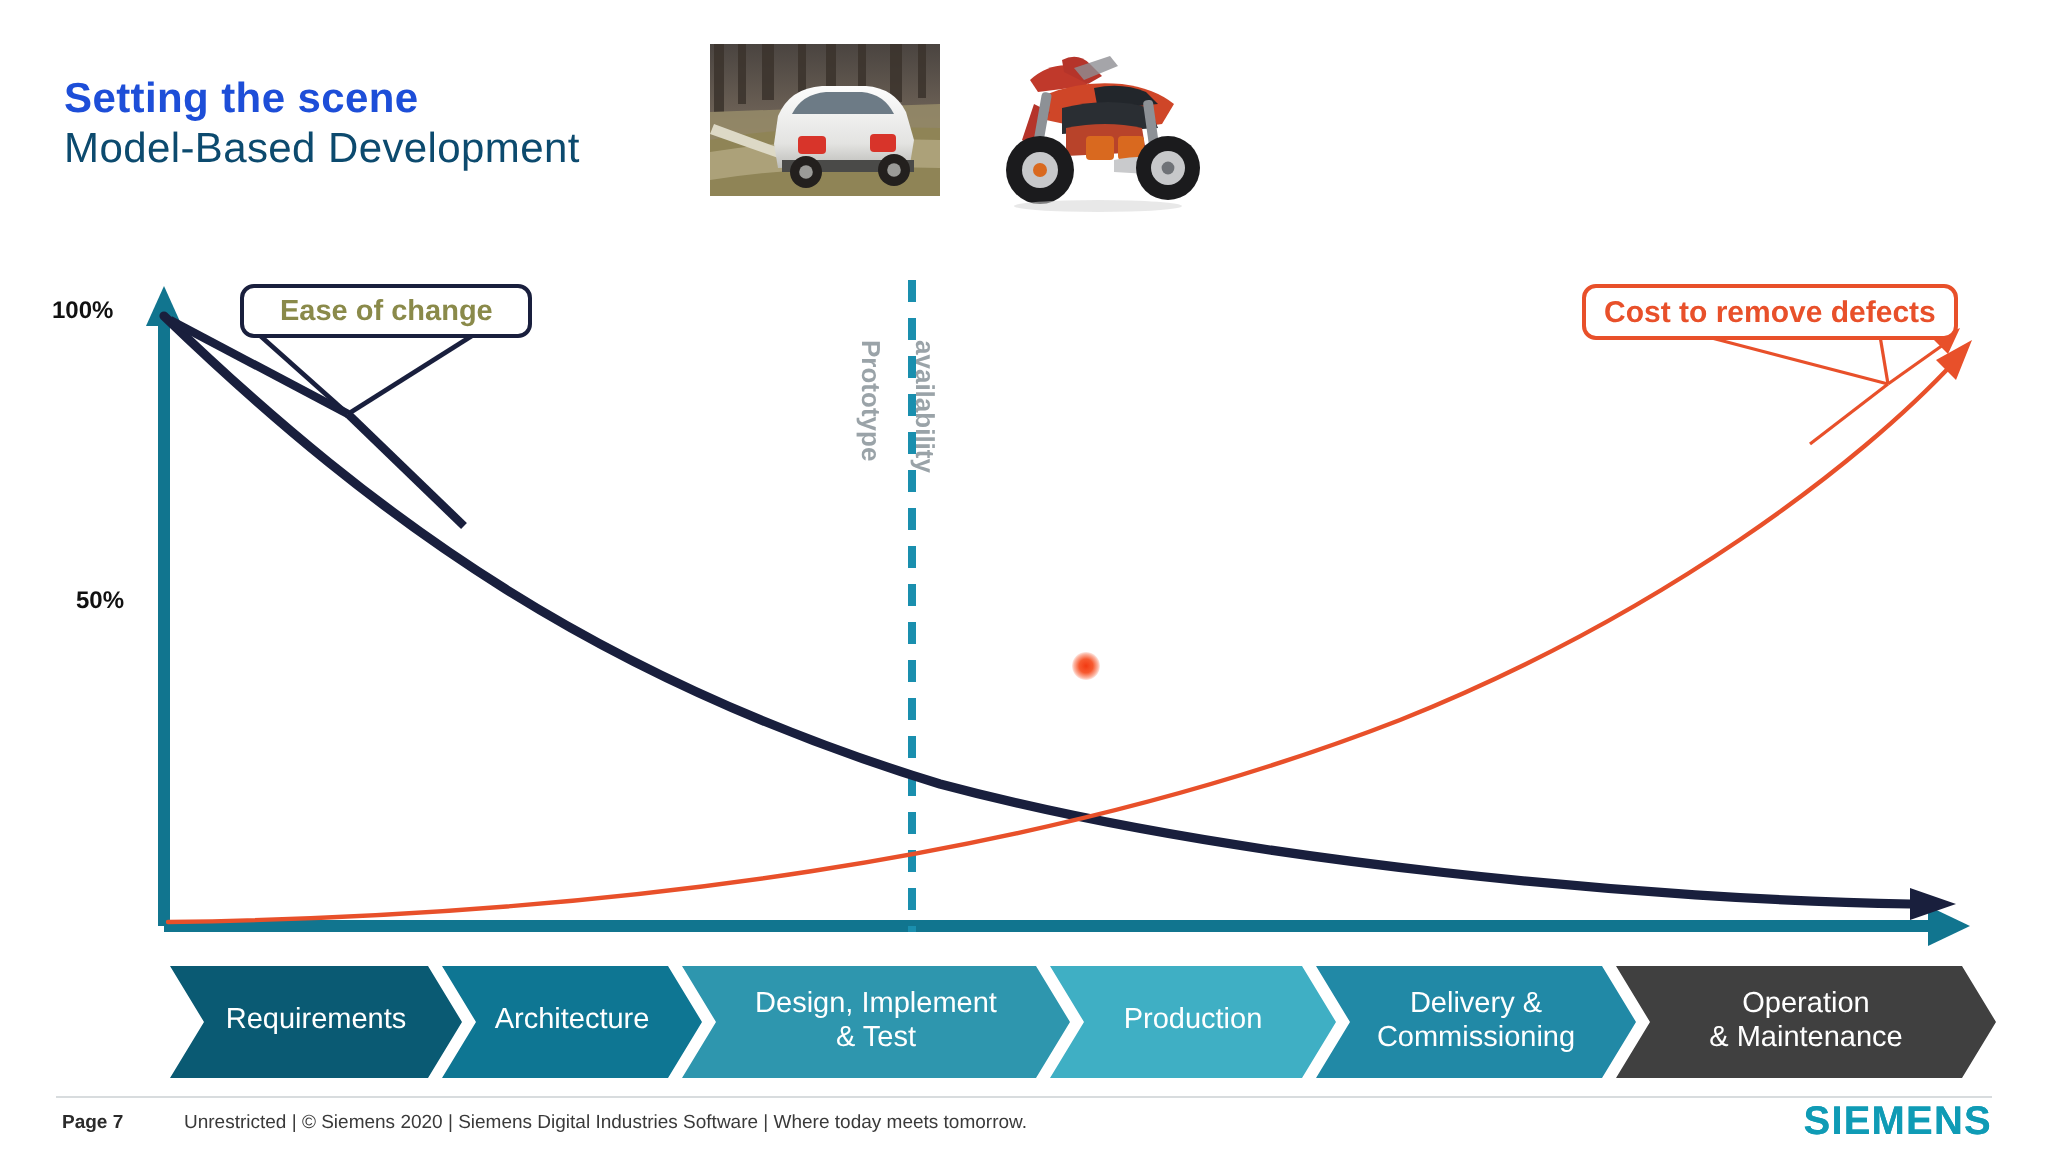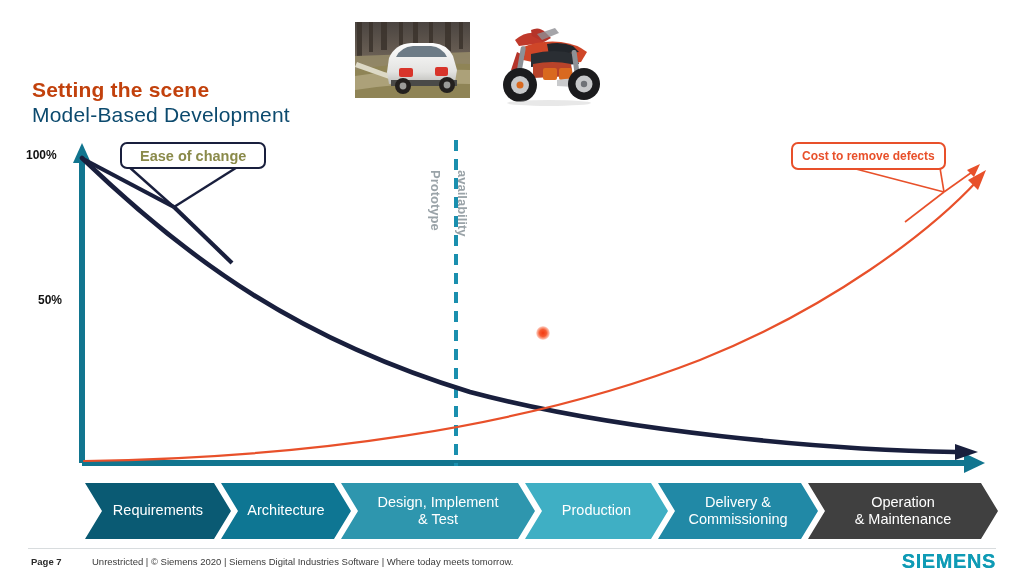--- a/index.html
+++ b/index.html
@@ -4,21 +4,21 @@
 <style>
   html,body{margin:0;padding:0;background:#ffffff;}
   body{
     width:1024px;height:585px;position:relative;overflow:hidden;
     font-family:"Liberation Sans", sans-serif;
     background:#ffffff;
   }
   
   .slide-title{position:absolute;left:32px;top:38px;}
   .title-line1{
-    font-size:21px;font-weight:bold;color:#c2410c;letter-spacing:.2px;line-height:1.18;margin-top:40px;
+    font-size:21px;font-weight:bold;color:#1d4ed8;letter-spacing:.2px;line-height:1.18;
   }
   .title-line2{
     font-size:21px;font-weight:normal;color:#0c4a6e;letter-spacing:.2px;line-height:1.18;
   }
   
   .photo{position:absolute;overflow:hidden;}
   #photo-car{left:355px;top:22px;width:115px;height:76px;}
   #photo-moto{left:487px;top:18px;width:120px;height:88px;}
 
   
@@ -42,21 +42,21 @@
     position:absolute;border-radius:7px;background:#ffffff;
     font-weight:bold;white-space:nowrap;display:flex;align-items:center;
     justify-content:center;
   }
   #callout-ease{
     left:120px;top:142px;height:23px;padding:0 18px;
     border:2.5px solid #191F3D;color:#8A8A4A;font-size:14.5px;
   }
   #callout-cost{
     left:791px;top:142px;height:24px;padding:0 9px;
-    border:2px solid #E8502A;color:#E8502A;font-size:12px;
+    border:2px solid #E8502A;color:#E8502A;font-size:15px;
   }
 
   
   #cursor-dot{
     position:absolute;left:536px;top:326px;width:14px;height:14px;border-radius:50%;
     background:radial-gradient(circle,#F23A12 0%,#F75A30 35%,rgba(247,90,48,.45) 60%,rgba(247,90,48,0) 75%);
   }
 
   
   #process-bar{position:absolute;left:85px;top:483px;width:895px;height:56px;}

